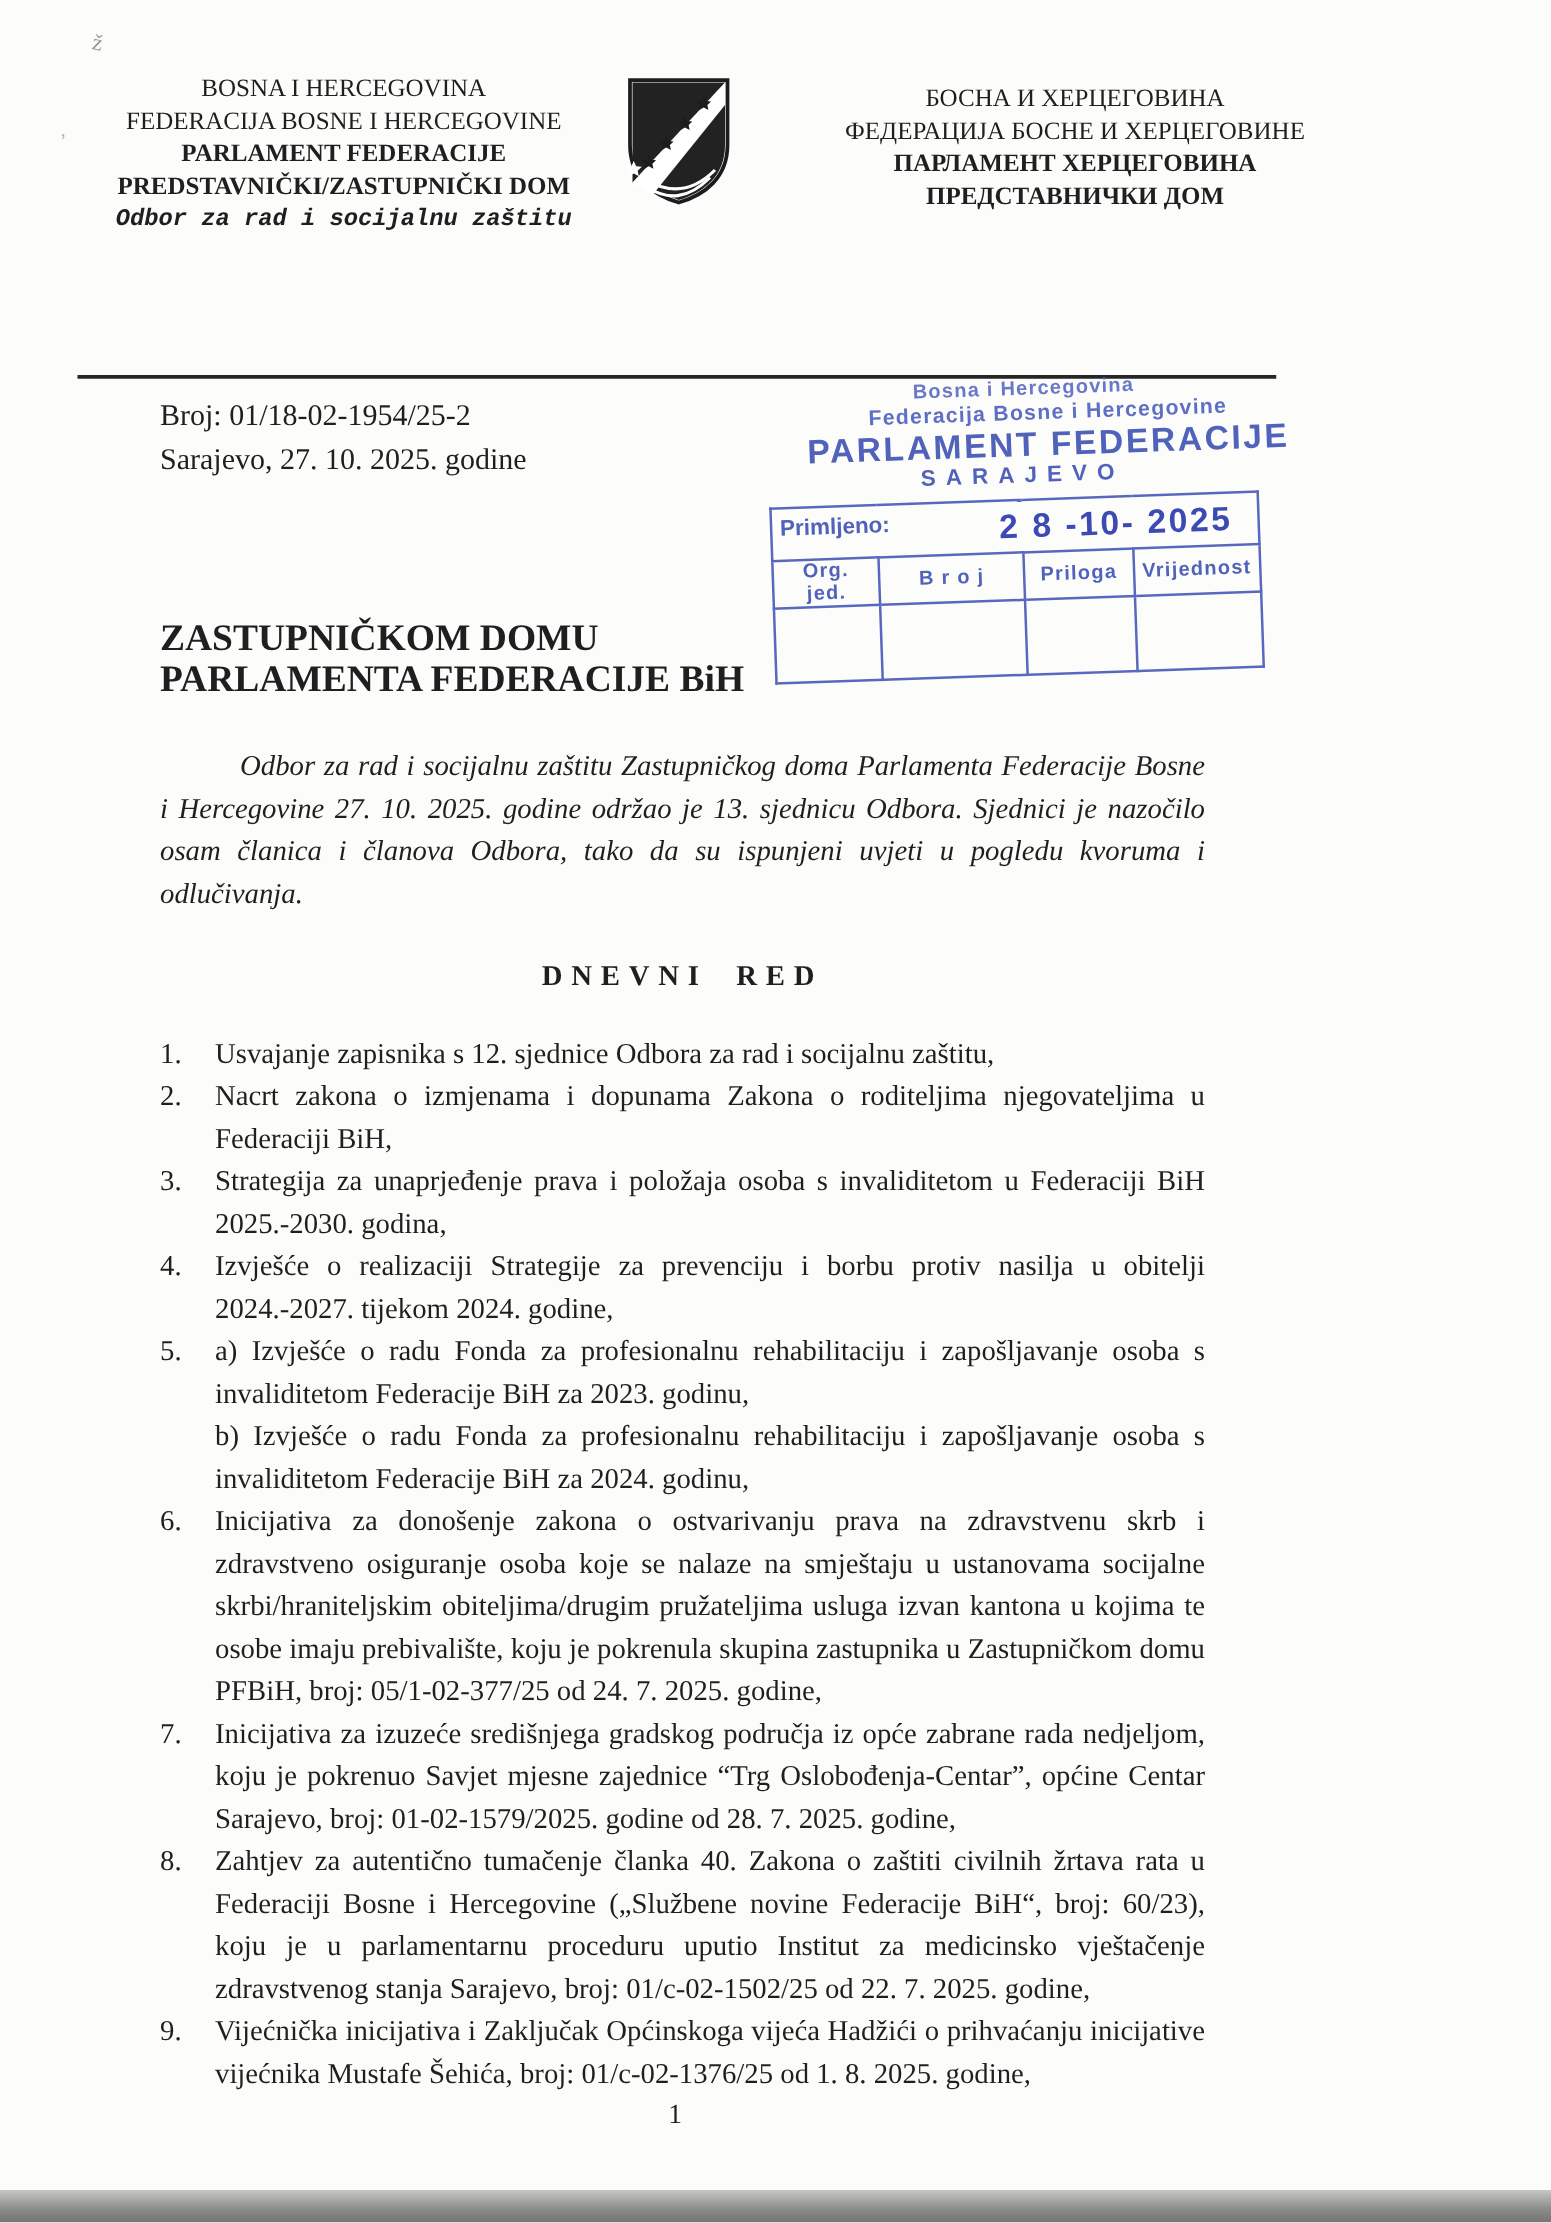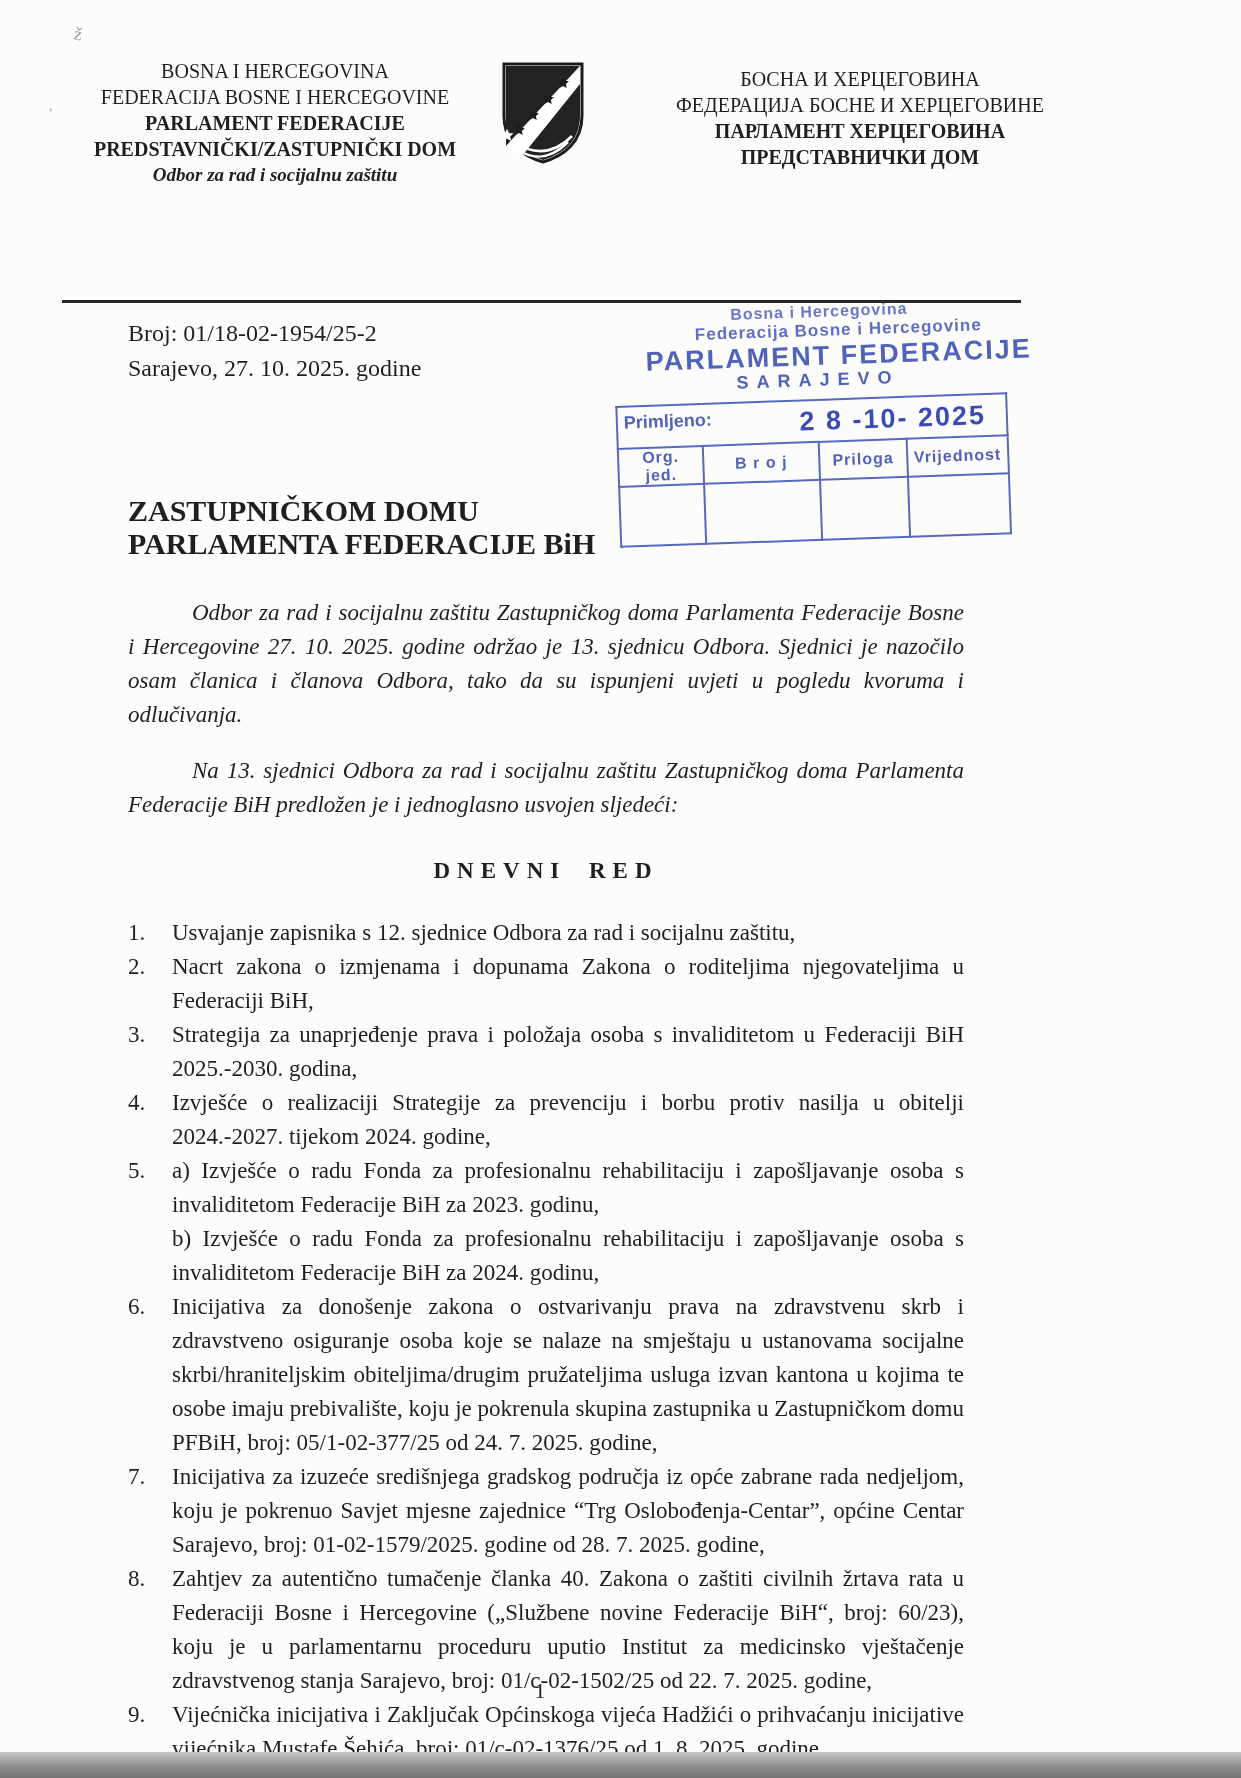--- a/index.html
+++ b/index.html
@@ -10,21 +10,21 @@
     font-family:"Liberation Serif","DejaVu Serif",serif;
     color:#1f1f1f;
     overflow:hidden;
   }
   
   .letterhead{position:absolute;top:58px;left:60px;width:1000px;}
   .lh-left{position:absolute;left:30px;top:0;width:370px;text-align:center;}
   .lh-right{position:absolute;right:10px;top:8px;width:380px;text-align:center;}
   .lh-line{font-size:20px;line-height:26px;white-space:nowrap;}
   .lh-bold{font-weight:bold;}
-  .lh-italic{font-style:italic;font-weight:bold;font-size:19px;}
+  .lh-italic{font-style:italic;font-weight:bold;font-size:19px;font-family:Liberation Mono, monospace;}
   .lh-italic-right{font-style:italic;font-size:19px;}
   .emblem{position:absolute;left:430px;top:2px;width:106px;height:104px;text-align:center;}
   .english-block{position:absolute;top:186px;left:120px;width:840px;text-align:center;}
   .rule{position:absolute;top:300px;left:62px;width:959px;height:3px;background:#262626;}
   
   .meta{position:absolute;top:316px;left:128px;font-size:24px;line-height:35px;}
   .recipient{position:absolute;top:494px;left:128px;font-size:30px;font-weight:bold;line-height:33px;}
   
   .stamp{
     position:absolute;top:303px;left:616px;width:398px;
@@ -142,21 +142,20 @@
       </table>
   </div>
 
   <div class="recipient">
     <div>ZASTUPNIČKOM DOMU</div>
     <div>PARLAMENTA FEDERACIJE BiH</div>
   </div>
 
   <div class="bodytext">
     <p class="para">Odbor za rad i socijalnu zaštitu Zastupničkog doma Parlamenta Federacije Bosne i Hercegovine 27. 10. 2025. godine održao je 13. sjednicu Odbora. Sjednici je nazočilo osam članica i članova Odbora, tako da su ispunjeni uvjeti u pogledu kvoruma i odlučivanja.</p>
-    <p class="para" style="margin-bottom:0;">Na 13.  sjednici Odbora za rad i socijalnu zaštitu Zastupničkog doma Parlamenta Federacije BiH predložen je i jednoglasno usvojen sljedeći:</p>
 
     <div class="agenda-title">DNEVNI RED</div>
 
     <div class="agenda">
       <div class="agenda-item">
         <div class="agenda-num">1.</div>
         <div class="agenda-text">Usvajanje zapisnika s 12. sjednice Odbora za rad i socijalnu zaštitu,</div>
       </div>
       <div class="agenda-item">
         <div class="agenda-num">2.</div>

